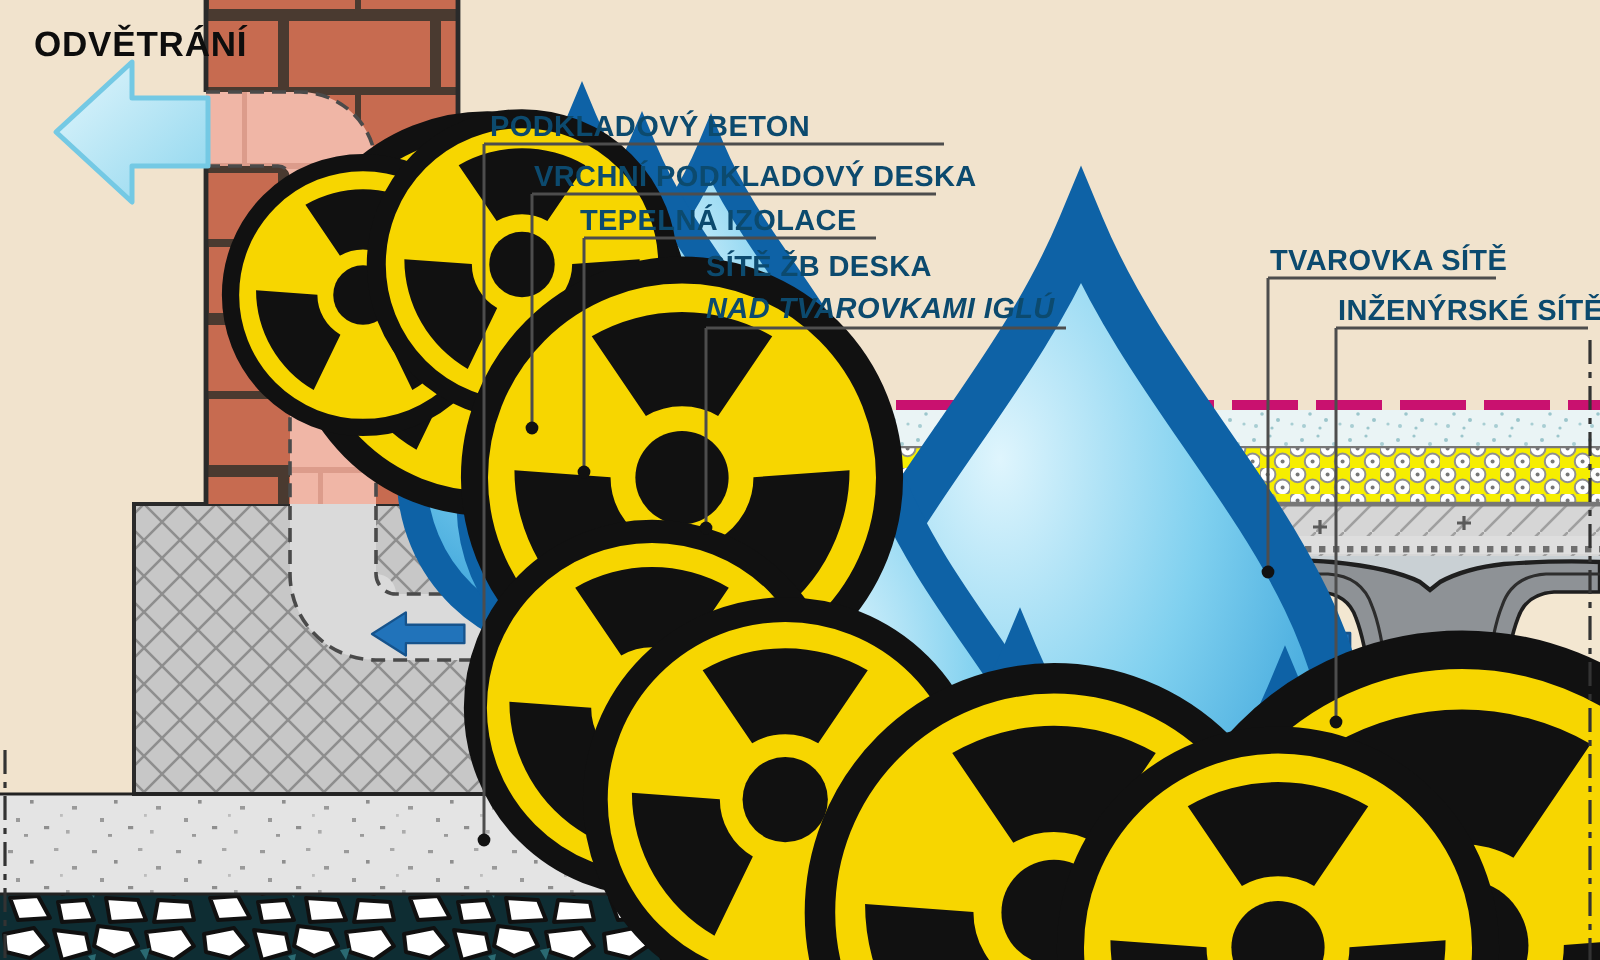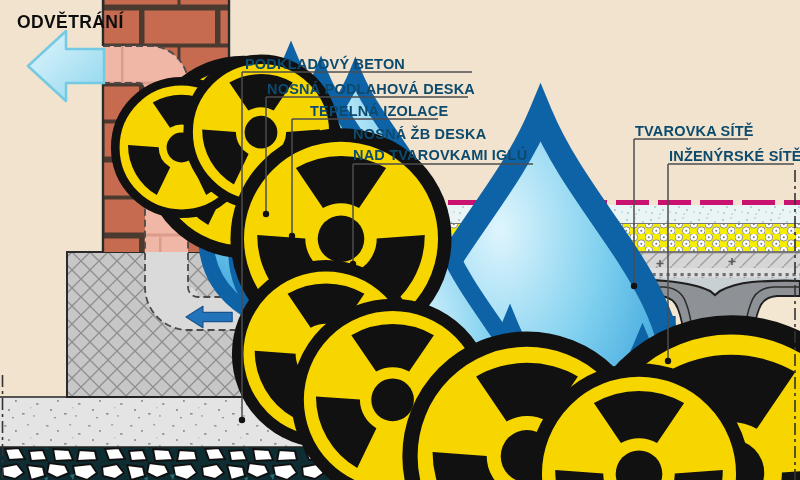--- a/index.html
+++ b/index.html
@@ -266,19 +266,19 @@
 
   <g stroke="#333" stroke-width="1.6" stroke-dasharray="12 4 3 4" fill="none">
     <line x1="795" y1="170" x2="795" y2="480"></line>
     <line x1="2.5" y1="375" x2="2.5" y2="480"></line>
   </g>
 </svg>
 
 <div class="title" style="left:17px;top:12px;">ODVĚTRÁNÍ</div>
 
 <div class="lbl" style="left:245px;top:57px;">PODKLADOVÝ BETON</div>
-<div class="lbl" style="left:267px;top:82px;">NOSNÁ PODLAHOVÁ DESKA</div>
-<div class="lbl" style="left:310px;top:104px;text-align:center;">TEPELNÁ IZOLACE</div>
-<div class="lbl" style="left:353px;top:127px;">NOSNÁ ŽB DESKA</div>
-<div class="lbl" style="left:353px;top:148px;">NAD TVAROVKAMI IGLÚ</div>
+<div class="lbl" style="left:267px;top:82px;">VRCHNÍ PODKLADOVÝ DESKA</div>
+<div class="lbl" style="left:290px;top:104px;text-align:center;">TEPELNÁ IZOLACE</div>
+<div class="lbl" style="left:353px;top:127px;">SÍTĚ ŽB DESKA</div>
+<div class="lbl" style="left:353px;top:148px;font-style:italic;">NAD TVAROVKAMI IGLÚ</div>
 <div class="lbl" style="left:635px;top:124px;">TVAROVKA SÍTĚ</div>
 <div class="lbl" style="left:669px;top:149px;">INŽENÝRSKÉ SÍTĚ</div>
 </div>
 
 </body></html>

